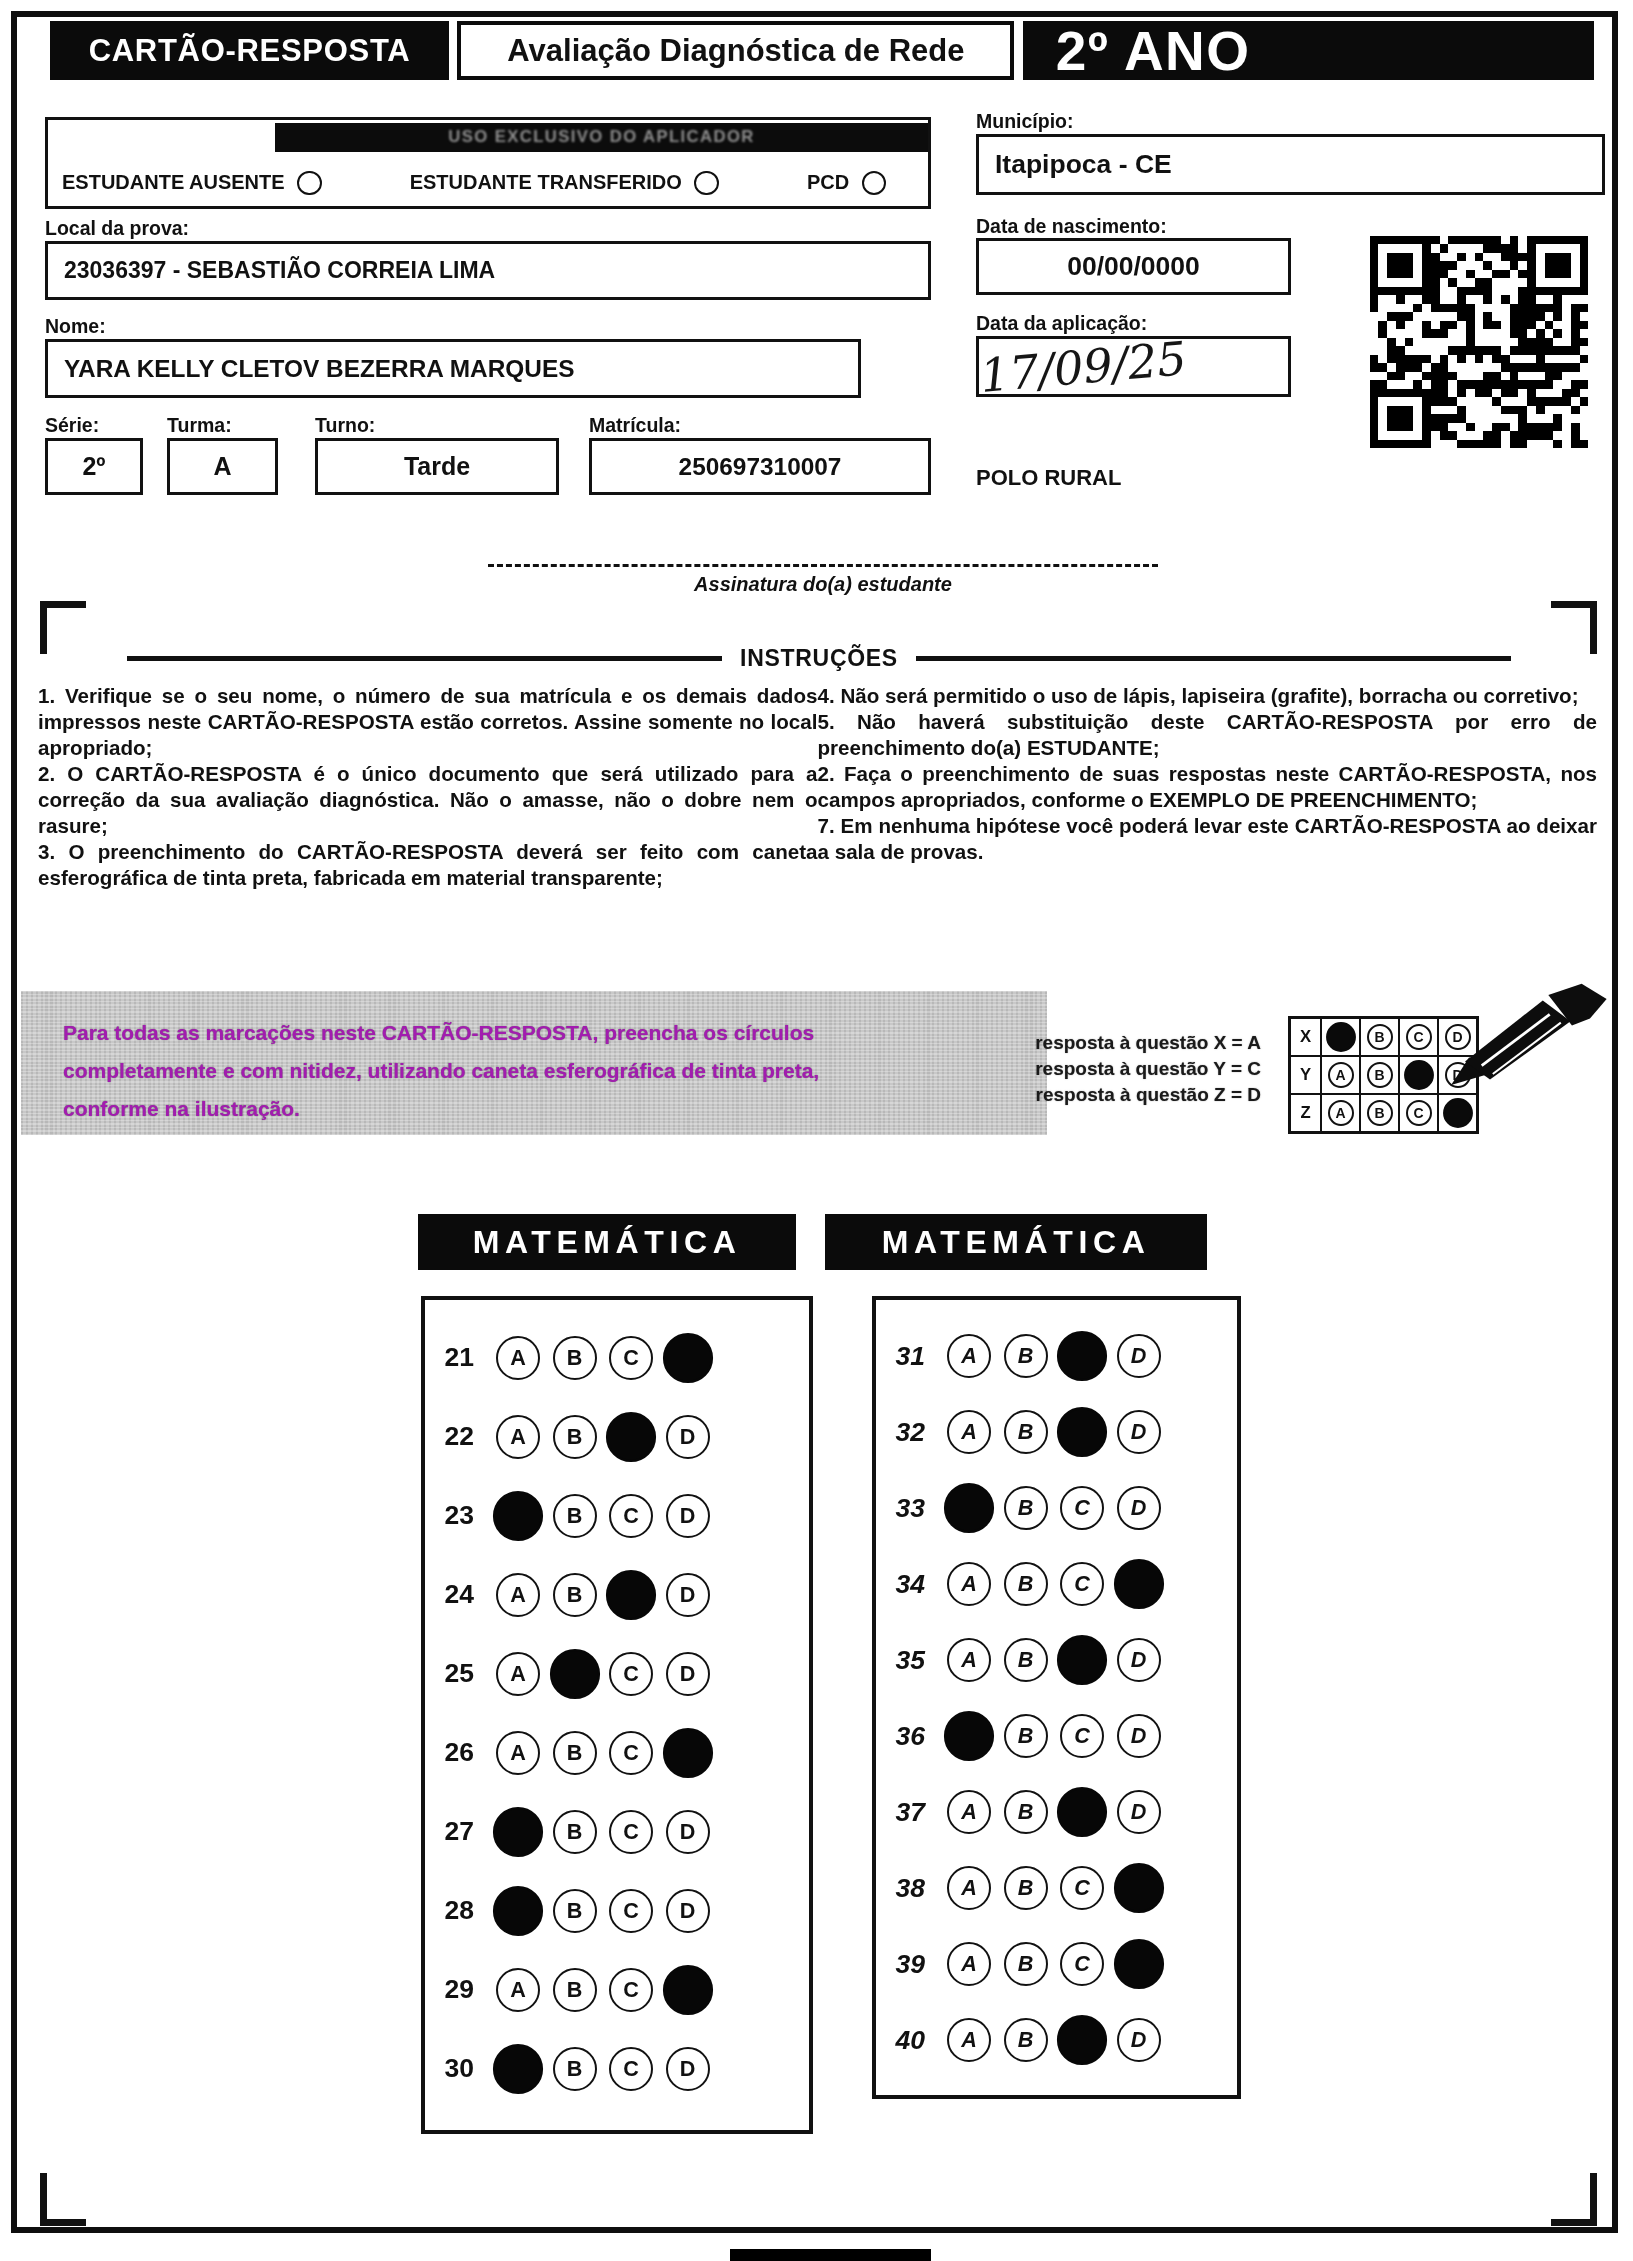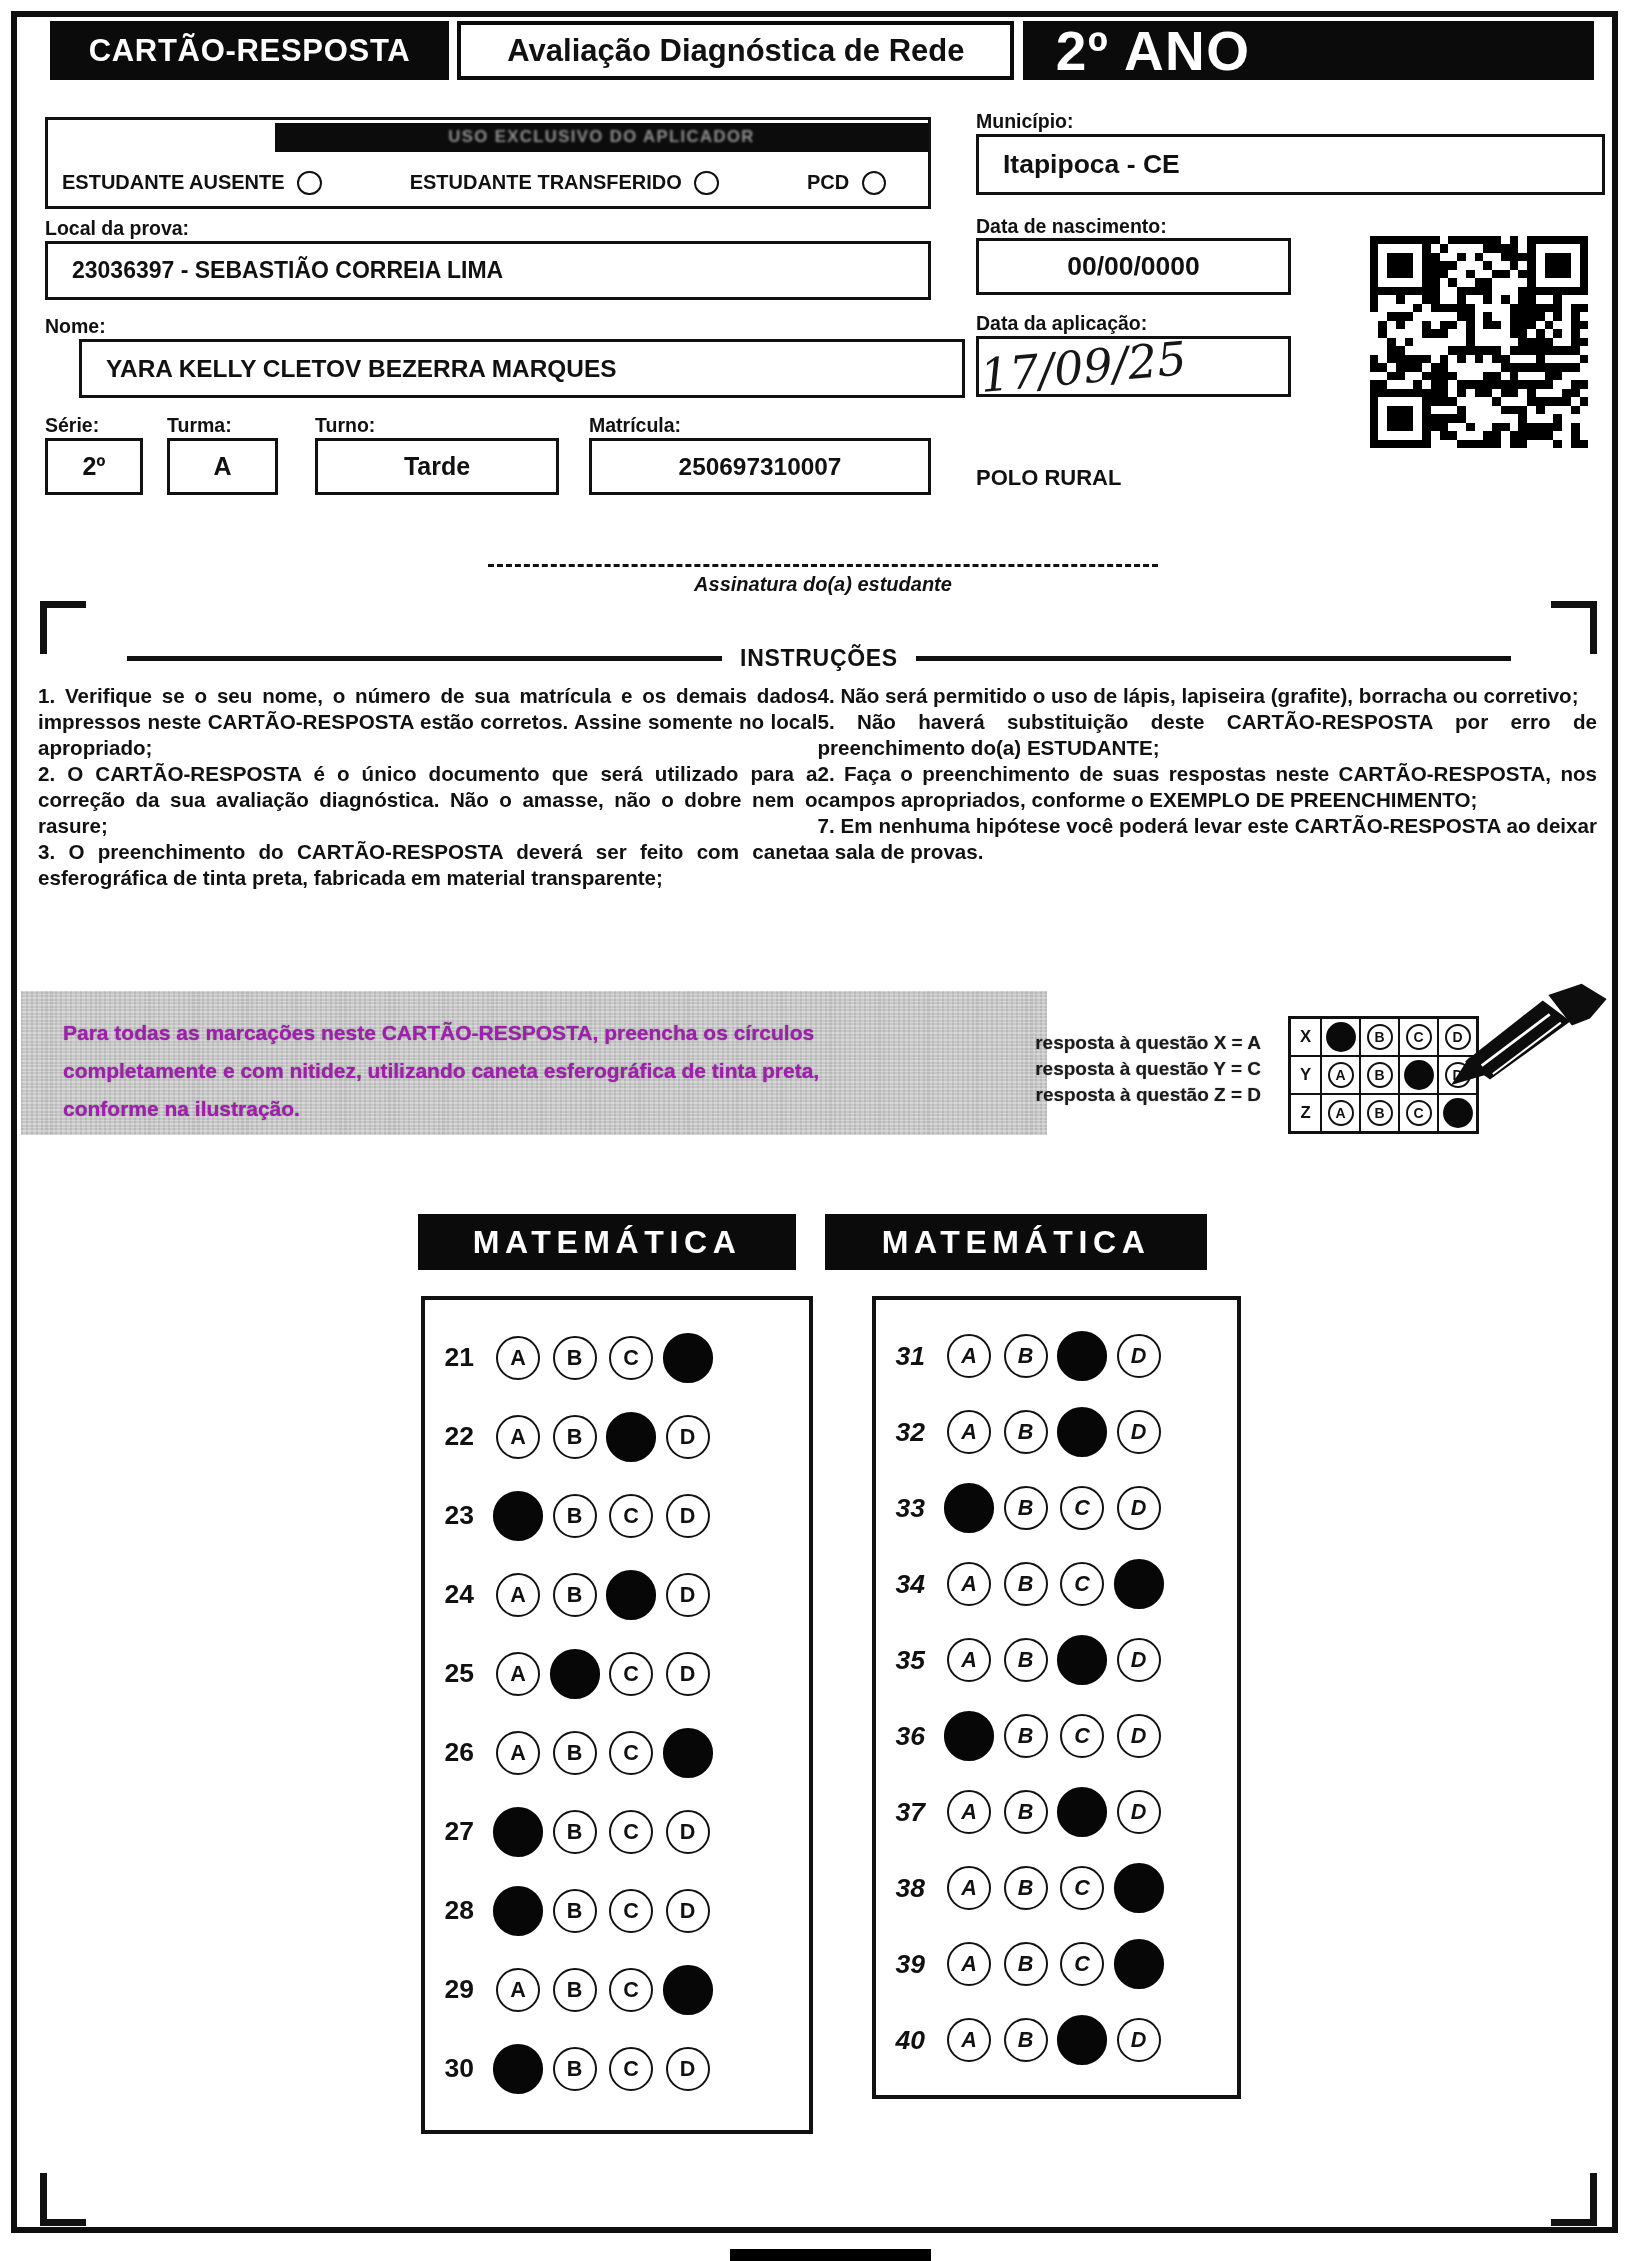--- a/index.html
+++ b/index.html
@@ -20,27 +20,27 @@
   .applicator { position:absolute; left:45px; top:117px; width:886px; height:92px; border:3.5px solid #111; background:#fff; }
   .applicator-bar { position:absolute; left:227px; right:0; top:2.8px; height:29px; background:#0c0c0c; display:flex; align-items:center; justify-content:center; }
   .applicator-bar span { color:#8f8f8f; font-weight:bold; font-size:16.7px; letter-spacing:1.4px; filter:blur(1px); }
   .applicator-opts { position:absolute; left:14px; right:42px; bottom:11px; display:flex; justify-content:space-between; align-items:center; }
   .opt { display:flex; align-items:center; gap:12.5px; font-weight:bold; font-size:20px;justify-content:flex-end; }
   .ring { width:24.4px; height:24.4px; border:2.8px solid #111; border-radius:50%; background:#fff; display:inline-block; }
 
   
   .lbl { position:absolute; font-weight:bold; font-size:19.5px; }
   .fbox { position:absolute; border:3.5px solid #111; display:flex; align-items:center; font-weight:bold; background:#fff; }
-  .pad { padding-left:24px; }
+  .pad { padding-left:16px; }
   .ctr { justify-content:center; }
 
   .lbl-local { left:45px; top:217px; }
   .box-local { left:45px; top:241px; width:886px; height:59px; font-size:23px; }
   .lbl-nome  { left:45px; top:315px; }
-  .box-nome  { left:45px; top:339px; width:886px; height:59px; font-size:24.4px;margin-left:34px; }
+  .box-nome  { left:45px; top:339px; width:816px; height:59px; font-size:24.4px; }
 
   .lbl-serie { left:45px;  top:414px; }   .box-serie { left:45px;  top:438px; width:98px; height:57px; font-size:25px; }
   .lbl-turma { left:167px; top:414px; }   .box-turma { left:167px; top:438px; width:111px; height:57px; font-size:25px; }
   .lbl-turno { left:315px; top:414px; }   .box-turno { left:315px; top:438px; width:244px; height:57px; font-size:25px; }
   .lbl-matr  { left:589px; top:414px; }   .box-matr  { left:589px; top:438px; width:342px; height:57px; font-size:24.4px; }
 
   .lbl-mun   { left:976px; top:110px; }  .box-mun  { left:976px; top:134px; width:629px; height:61px; font-size:26.5px; }
   .lbl-nasc  { left:976px; top:215px; }  .box-nasc { left:976px; top:238px; width:315px; height:57px; font-size:26.5px; }
   .lbl-apl   { left:976px; top:312px; }  .box-apl  { left:976px; top:336px; width:315px; height:61px; overflow:visible; }
   .handwrite { font-family:"DejaVu Serif", serif; font-style:italic; font-weight:normal; font-size:46px; transform:rotate(-5deg); white-space:nowrap; margin-left:1.4px; color:#161616; }

